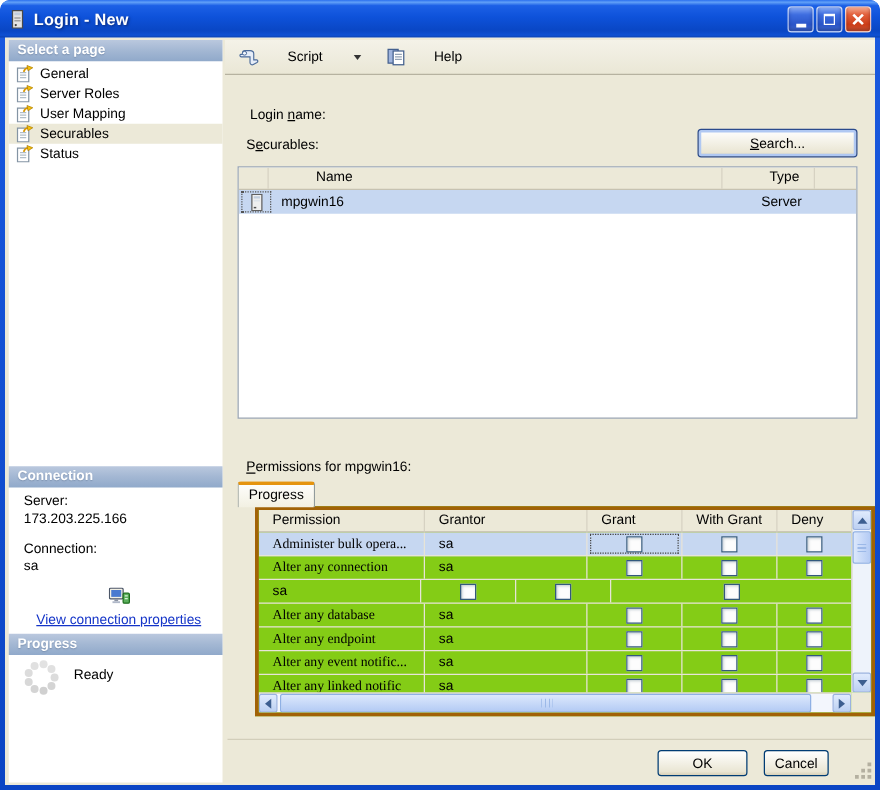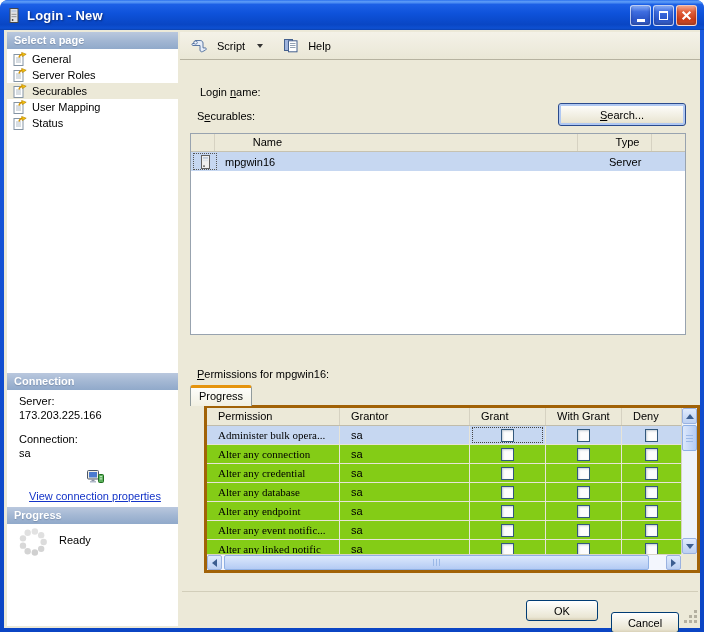--- a/index.html
+++ b/index.html
@@ -48,35 +48,35 @@
   .link { color:#1434c8; text-decoration:underline; cursor:pointer; }
   .hdr-prog { top:475px; }
   .prog-body { position:absolute; top:494px; left:10px; right:4px; display:flex; align-items:flex-start; gap:10px; }
   .prog-label { margin-top:8px; }
 
   
   .content { position:absolute; left:176px; top:0; right:0; bottom:0; }
   .toolbar { position:absolute; top:2px; left:0; right:0; height:28px;
     background:linear-gradient(180deg,#f4f2e8,#eae7d6); border-bottom:1px solid #b6b2a0;
     display:flex; align-items:center; padding-left:8px; gap:14px; }
-  .tool-btn { display:flex; align-items:center; gap:9px; padding:2px 3px; cursor:default; }
+  .tool-btn { display:flex; align-items:center; gap:22px; padding:2px 3px; cursor:default; }
   .dd-arrow { width:0; height:0; border-left:3px solid transparent; border-right:3px solid transparent;
     border-top:4px solid #333; margin-left:3px; }
 
   .lbl-abs { position:absolute; }
   .login-input { position:absolute; left:93px; top:50px; width:413px; height:20px;
     border:1px solid #7f9db9; padding:2px 5px; font:11px "Liberation Sans",sans-serif; background:#fff; }
 
   .xp-btn { position:absolute; border:1px solid #003c74; border-radius:3px; font:11px "Liberation Sans",sans-serif;
     background:linear-gradient(180deg,#ffffff 0%,#f5f3ea 40%,#eae6d4 85%,#d9d1b8 100%);
     display:flex; align-items:center; justify-content:center; cursor:default; }
   .btn-search { left:378px; top:73px; width:128px; height:23px;
     border-color:#2a4a8c; box-shadow:inset 0 0 0 2px #b0c8f2; }
   .btn-ok { left:346px; top:570px; width:72px; height:21px; }
-  .btn-cancel { left:431px; top:582px; width:68px; height:21px; }
+  .btn-cancel { left:431px; top:570px; width:52px; height:21px; }
 
   
   .sec-table { position:absolute; left:10px; top:103px; width:496px; height:202px;
     border:1px solid #98a3af; background:#fff; overflow:hidden; }
   .sec-header { display:flex; height:18px; background:#ece9d8; border-bottom:1px solid #c6c2b1;gap:33px; }
   .sec-header > div { border-right:1px solid #d6d2c2; line-height:17px; }
   .sec-h-icon { width:28px; }
   .sec-h-name { width:390px; padding-left:5px; }
   .sec-h-type { width:48px; padding-left:5px; }
   .sec-h-rest { flex:1; border-right:none !important; }
@@ -192,42 +192,42 @@
       <rect x="1" y="2.5" width="9" height="11" fill="#fff" stroke="#8494a4"></rect>
       <line x1="3" y1="6" x2="8" y2="6" stroke="#b0bcc6"></line>
       <line x1="3" y1="8" x2="8" y2="8" stroke="#b0bcc6"></line>
       <line x1="3" y1="10" x2="8" y2="10" stroke="#b0bcc6"></line>
       <path d="M6 5.5 Q6.5 2.8 9.2 2.2" fill="none" stroke="#d89600" stroke-width="1.4"></path>
       <path d="M8.6 0.4 L13.2 2.2 L9.4 4.6 Z" fill="#f6c20a" stroke="#b07e00" stroke-width="0.6"></path>
     </svg>
     <span class="page-item-label">Server Roles</span>
   </div>
 
+  <div class="page-item">
+    <svg width="14" height="14" viewBox="0 0 14 14">
+      <rect x="1" y="2.5" width="9" height="11" fill="#fff" stroke="#8494a4"></rect>
+      <line x1="3" y1="6" x2="8" y2="6" stroke="#b0bcc6"></line>
+      <line x1="3" y1="8" x2="8" y2="8" stroke="#b0bcc6"></line>
+      <line x1="3" y1="10" x2="8" y2="10" stroke="#b0bcc6"></line>
+      <path d="M6 5.5 Q6.5 2.8 9.2 2.2" fill="none" stroke="#d89600" stroke-width="1.4"></path>
+      <path d="M8.6 0.4 L13.2 2.2 L9.4 4.6 Z" fill="#f6c20a" stroke="#b07e00" stroke-width="0.6"></path>
+    </svg>
+    <span class="page-item-label">User Mapping</span>
+  </div>
+
   <div class="page-item selected">
     <svg width="14" height="14" viewBox="0 0 14 14">
       <rect x="1" y="2.5" width="9" height="11" fill="#fff" stroke="#8494a4"></rect>
       <line x1="3" y1="6" x2="8" y2="6" stroke="#b0bcc6"></line>
       <line x1="3" y1="8" x2="8" y2="8" stroke="#b0bcc6"></line>
       <line x1="3" y1="10" x2="8" y2="10" stroke="#b0bcc6"></line>
       <path d="M6 5.5 Q6.5 2.8 9.2 2.2" fill="none" stroke="#d89600" stroke-width="1.4"></path>
       <path d="M8.6 0.4 L13.2 2.2 L9.4 4.6 Z" fill="#f6c20a" stroke="#b07e00" stroke-width="0.6"></path>
     </svg>
     <span class="page-item-label">Securables</span>
-  </div>
-
-  <div class="page-item">
-    <svg width="14" height="14" viewBox="0 0 14 14">
-      <rect x="1" y="2.5" width="9" height="11" fill="#fff" stroke="#8494a4"></rect>
-      <line x1="3" y1="6" x2="8" y2="6" stroke="#b0bcc6"></line>
-      <line x1="3" y1="8" x2="8" y2="8" stroke="#b0bcc6"></line>
-      <line x1="3" y1="10" x2="8" y2="10" stroke="#b0bcc6"></line>
-      <path d="M6 5.5 Q6.5 2.8 9.2 2.2" fill="none" stroke="#d89600" stroke-width="1.4"></path>
-      <path d="M8.6 0.4 L13.2 2.2 L9.4 4.6 Z" fill="#f6c20a" stroke="#b07e00" stroke-width="0.6"></path>
-    </svg>
-    <span class="page-item-label">User Mapping</span>
   </div>
 
   <div class="page-item">
     <svg width="14" height="14" viewBox="0 0 14 14">
       <rect x="1" y="2.5" width="9" height="11" fill="#fff" stroke="#8494a4"></rect>
       <line x1="3" y1="6" x2="8" y2="6" stroke="#b0bcc6"></line>
       <line x1="3" y1="8" x2="8" y2="8" stroke="#b0bcc6"></line>
       <line x1="3" y1="10" x2="8" y2="10" stroke="#b0bcc6"></line>
       <path d="M6 5.5 Q6.5 2.8 9.2 2.2" fill="none" stroke="#d89600" stroke-width="1.4"></path>
       <path d="M8.6 0.4 L13.2 2.2 L9.4 4.6 Z" fill="#f6c20a" stroke="#b07e00" stroke-width="0.6"></path>
@@ -359,21 +359,20 @@
               </span>
     <span class="pcell cell-cb cell-withgrant">
                 <span class="cb"></span>
               </span>
     <span class="pcell cell-cb cell-deny">
                 <span class="cb"></span>
               </span>
   </div>
 
   <div class="perm-row">
-    <span class="pcell col-perm">Alter any credential</span>
     <span class="pcell col-grantor">sa</span>
     <span class="pcell cell-cb cell-grant">
                 <span class="cb"></span>
               </span>
     <span class="pcell cell-cb cell-withgrant">
                 <span class="cb"></span>
               </span>
     <span class="pcell cell-cb cell-deny">
                 <span class="cb"></span>
               </span>

